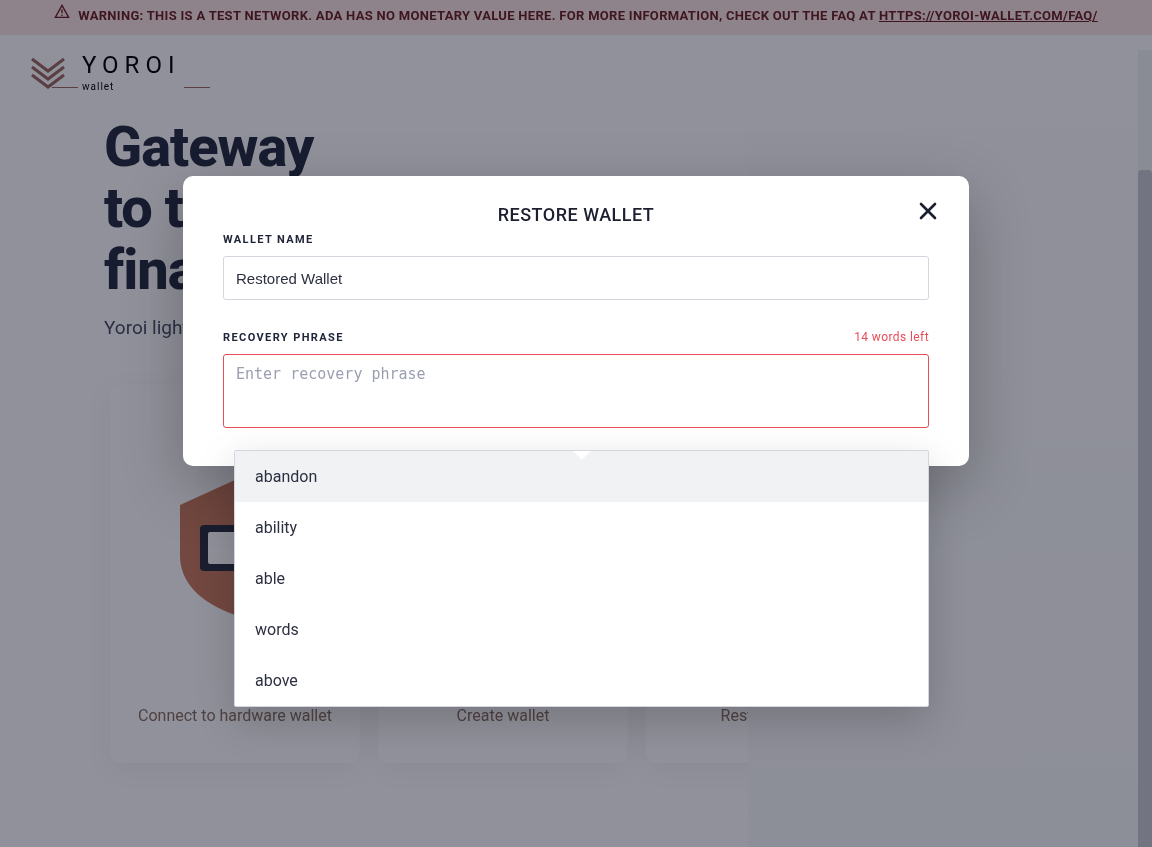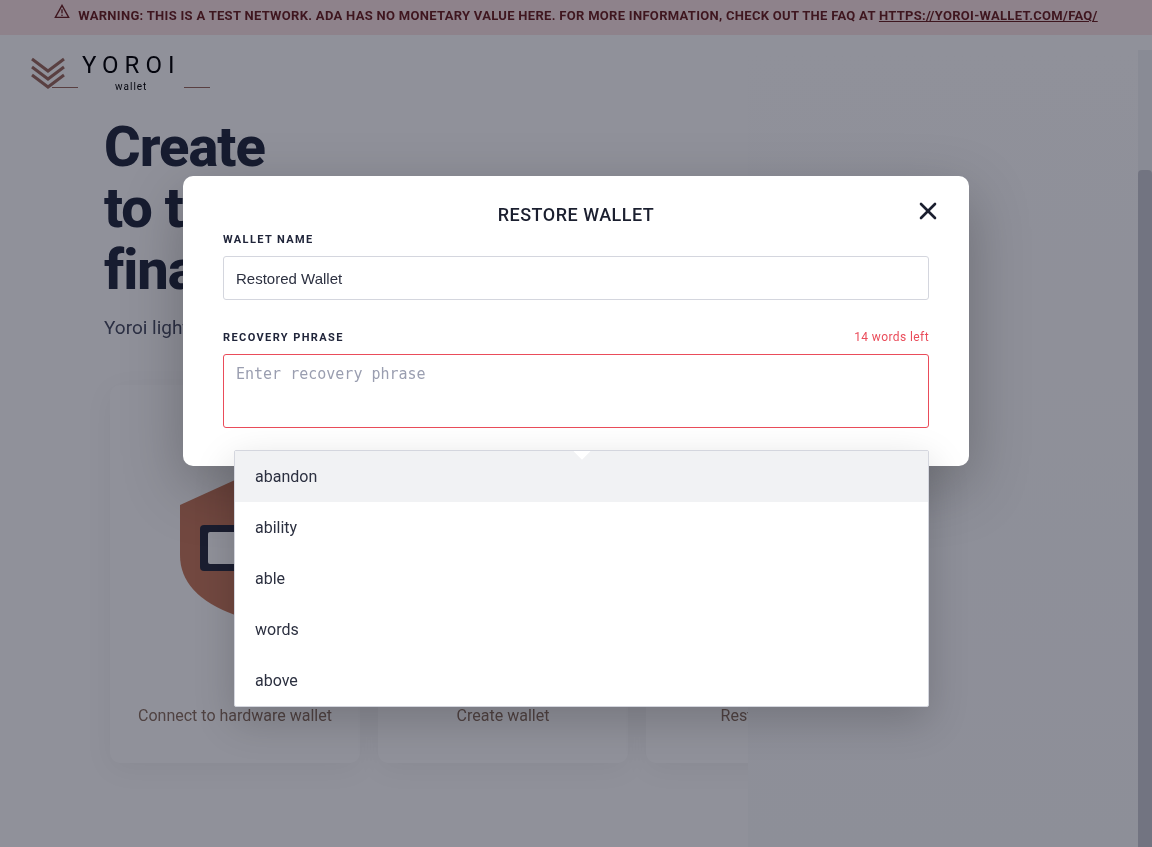--- a/index.html
+++ b/index.html
@@ -30,21 +30,21 @@
       width: 100%;
       display: flex;
       align-items: center;
       justify-content: space-between;
       padding: 18px 28px 0 28px;
     }
     .logo-wrap { display: flex; align-items: center; gap: 14px; }
     .logo-mark { width: 40px; height: 40px; }
     .logo-text { display: flex; flex-direction: column; color: #000000; }
     .logo-text .brand { font-size: 24px; font-weight: 400; letter-spacing: 6px; line-height: 1; }
-    .logo-text .sub { font-size: 10px; letter-spacing: 1px; text-align: center; margin-top: 4px; position: relative; }
+    .logo-text .sub { font-size: 10px; letter-spacing: 1px; margin-top: 4px; position: relative; }
     .logo-text .sub::before, .logo-text .sub::after {
       content: ""; position: absolute; top: 50%; width: 26px; height: 1px; background: #9b6b5e;
     }
     .logo-text .sub::before { left: -30px; }
     .logo-text .sub::after  { right: -30px; }
     .settings-icn { width: 28px; height: 28px; }
     
     
     .hero { padding: 24px 0 0 104px; }
     .hero h1 { font-size: 56px; font-weight: 800; line-height: 1.1; letter-spacing: -1px; color: #232a3e; }
@@ -187,21 +187,21 @@
           <line x1="2" y1="14" x2="26" y2="14"></line>
             <circle cx="8" cy="14" r="2.4" fill="#fff"></circle>
           <line x1="2" y1="22" x2="26" y2="22"></line>
             <circle cx="16" cy="22" r="2.4" fill="#fff"></circle>
         </svg>
       </span>
     </div>
 
     <div class="hero">
       <h1>
-        <span>Create</span><br>
+        <span>Gateway</span><br>
         <span>to the</span><br>
         <span>financial world</span>
       </h1>
       <p class="tag">Yoroi light wallet for Cardano assets</p>
     </div>
 
     <div class="cards-row">
       <div class="card">
         <div class="card-illus">
           <svg width="150" height="150" viewBox="0 0 150 150">

